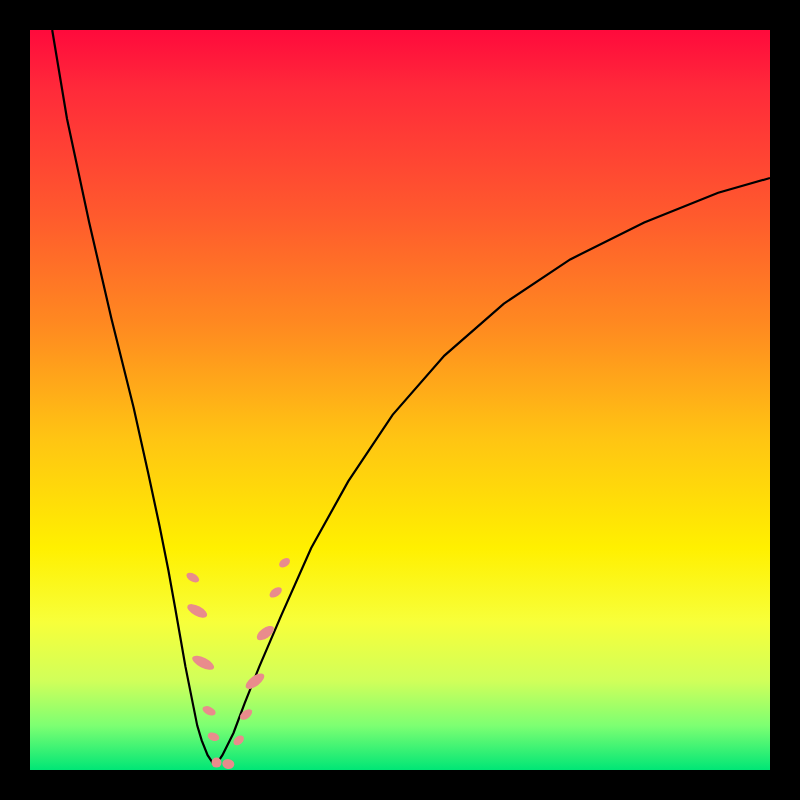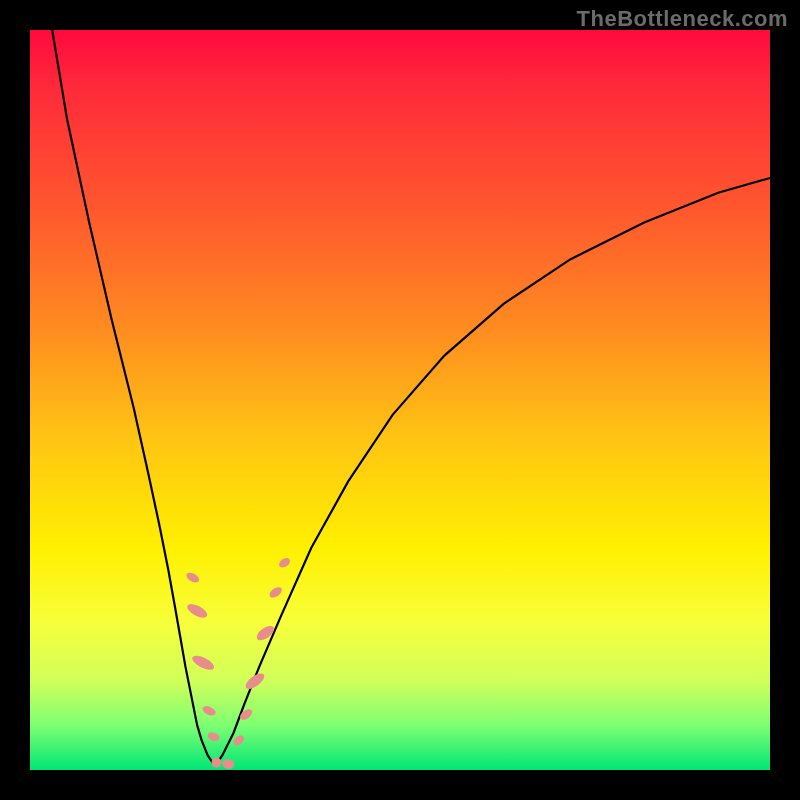--- a/index.html
+++ b/index.html
@@ -87,14 +87,13 @@
         <ellipse cx="198.32" cy="734.08" rx="6" ry="5" class="bead" transform="rotate(10 198.32 734.08)"></ellipse>
         <ellipse cx="208.68" cy="710.40" rx="4" ry="6" class="bead" transform="rotate(50 208.68 710.40)"></ellipse>
         <ellipse cx="216.08" cy="684.50" rx="4" ry="7" class="bead" transform="rotate(52 216.08 684.50)"></ellipse>
         <ellipse cx="224.96" cy="651.20" rx="5" ry="11" class="bead" transform="rotate(53 224.96 651.20)"></ellipse>
         <ellipse cx="235.32" cy="603.10" rx="5" ry="10" class="bead" transform="rotate(54 235.32 603.10)"></ellipse>
         <ellipse cx="245.68" cy="562.40" rx="4" ry="7" class="bead" transform="rotate(55 245.68 562.40)"></ellipse>
         <ellipse cx="254.56" cy="532.80" rx="4" ry="6" class="bead" transform="rotate(55 254.56 532.80)"></ellipse>
       </g>
   </svg>
 
-  <div class="watermark">TheBottleneck.com</div>
 </div>
 
 </body></html>

